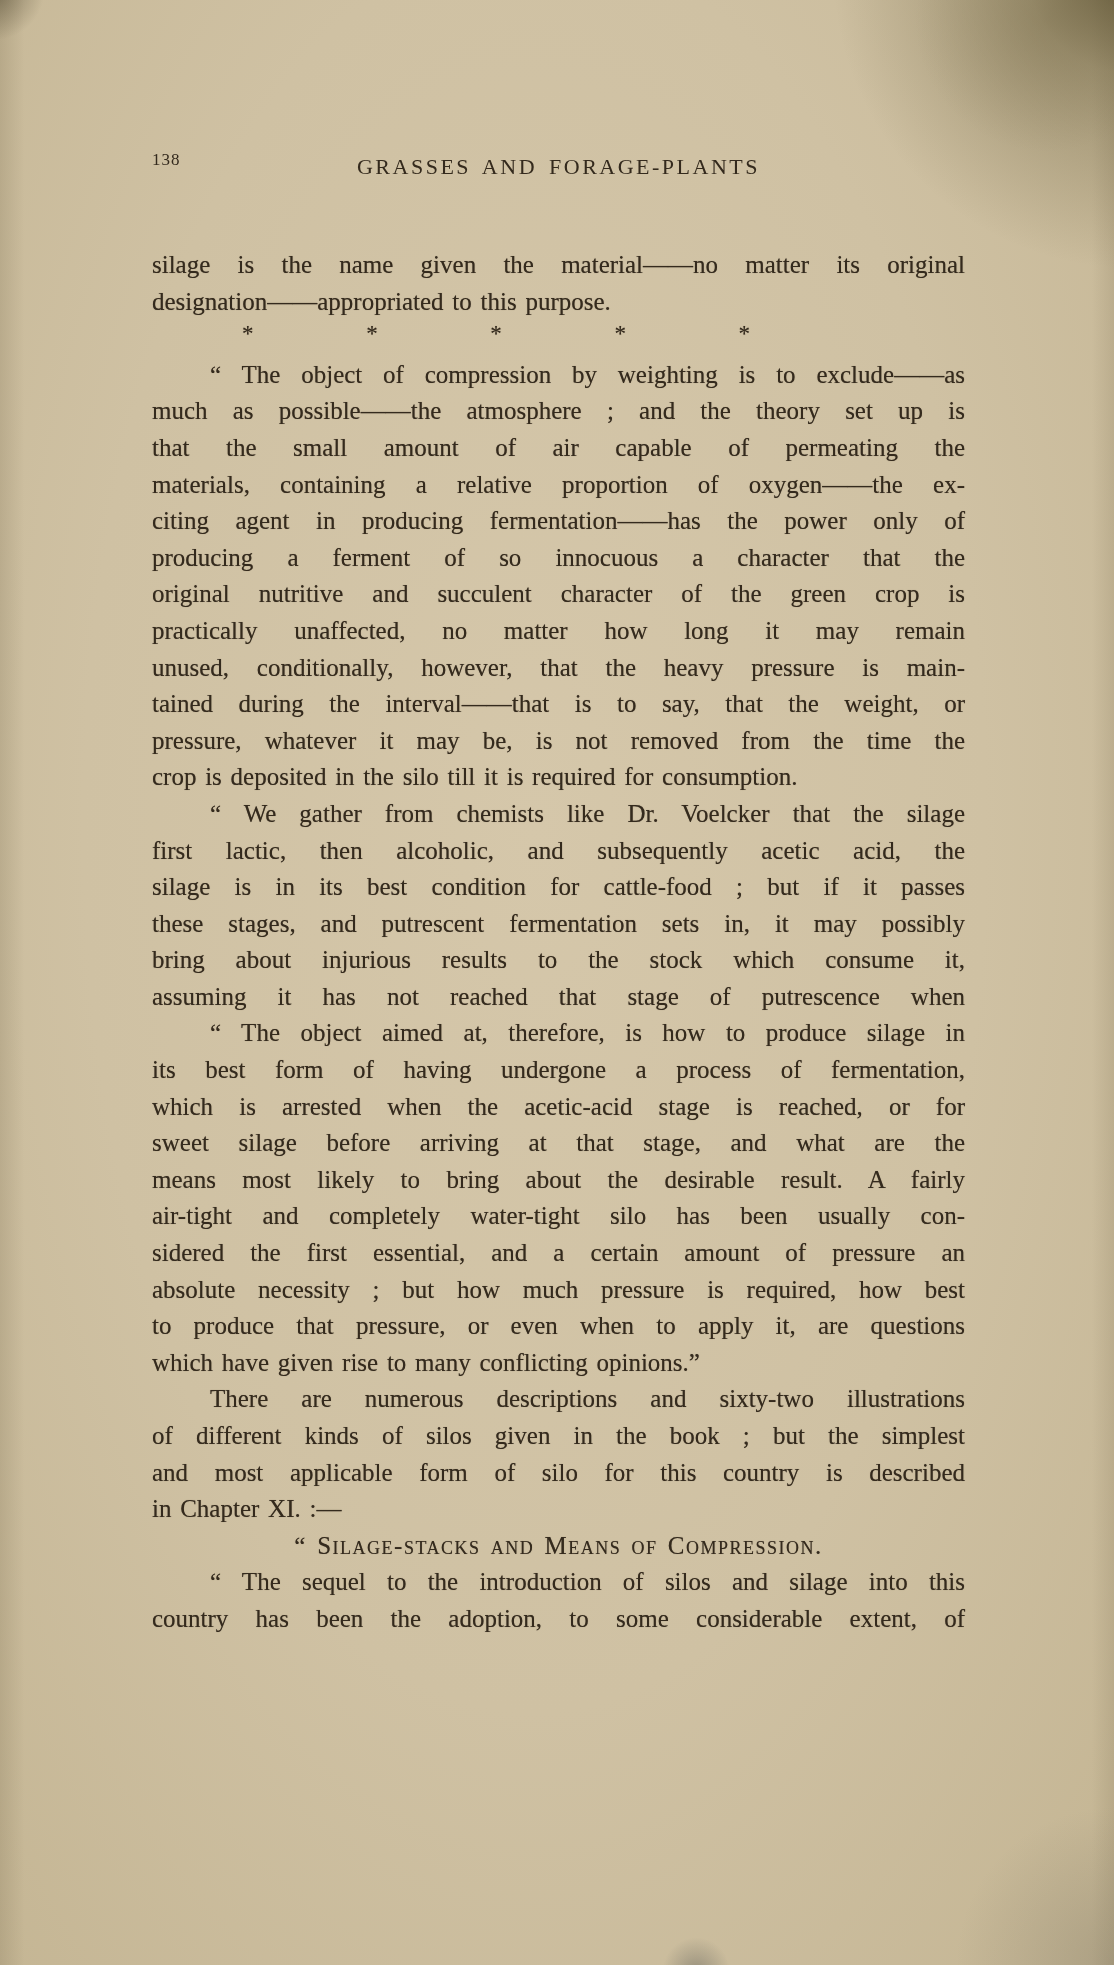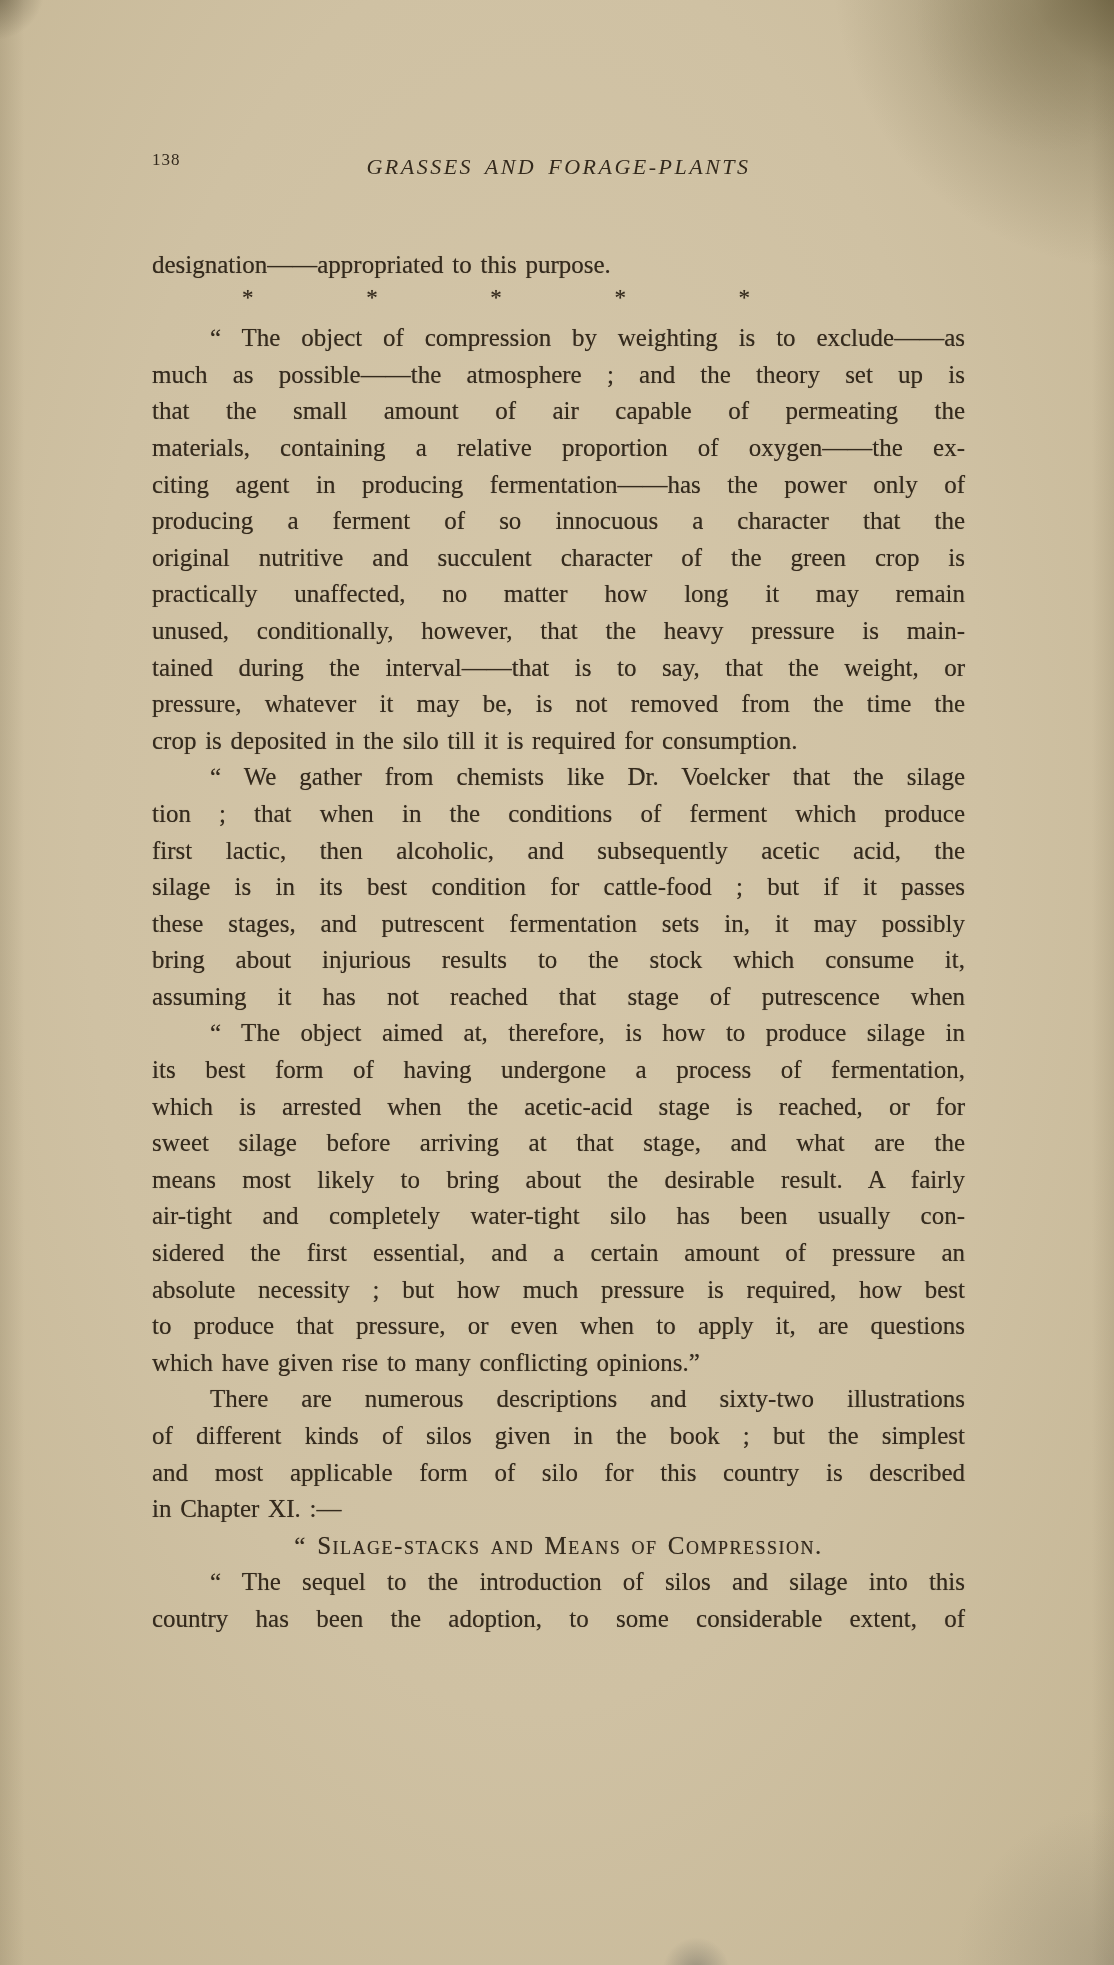--- a/index.html
+++ b/index.html
@@ -30,21 +30,20 @@
   .page-number{
     position:absolute;left:0;top:0;
     font-size:17px;letter-spacing:1px;
   }
   .running-title{
     position:absolute;left:0;right:0;top:4px;
     text-align:center;
     font-size:22px;letter-spacing:2.5px;
     word-spacing:4px;
     white-space:nowrap;
-    font-style:italic;
   }
   .text-block{
     position:absolute;left:152px;top:247px;width:813px;
     font-size:25px;
     line-height:36.6px;
     word-spacing:2.5px;
     text-shadow:0 0 0.7px rgba(52,42,29,0.55);
   }
   .line{
     text-align:justify;
@@ -79,20 +78,21 @@
 </head>
 <body>
 
 <div class="page">
   <div class="running-head">
     <div class="page-number">138</div>
     <div class="running-title">GRASSES AND FORAGE-PLANTS</div>
   </div>
 
   <div class="text-block">
+      <div class="line justify">silage is the name given the material——no matter its original</div>
       <div class="line left">designation——appropriated to this purpose.</div>
       <div class="line stars">
         <span>*</span>
         <span>*</span>
         <span>*</span>
         <span>*</span>
         <span>*</span>
       </div>
       <div class="line justify indent">“ The object of compression by weighting is to exclude——as</div>
       <div class="line justify">much as possible——the atmosphere ; and the theory set up is</div>
@@ -100,21 +100,20 @@
       <div class="line justify">materials, containing a relative proportion of oxygen——the ex-</div>
       <div class="line justify">citing agent in producing fermentation——has the power only of</div>
       <div class="line justify">producing a ferment of so innocuous a character that the</div>
       <div class="line justify">original nutritive and succulent character of the green crop is</div>
       <div class="line justify">practically unaffected, no matter how long it may remain</div>
       <div class="line justify">unused, conditionally, however, that the heavy pressure is main-</div>
       <div class="line justify">tained during the interval——that is to say, that the weight, or</div>
       <div class="line justify">pressure, whatever it may be, is not removed from the time the</div>
       <div class="line left">crop is deposited in the silo till it is required for consumption.</div>
       <div class="line justify indent">“ We gather from chemists like Dr. Voelcker that the silage</div>
-      <div class="line justify">tion ; that when in the conditions of ferment which produce</div>
       <div class="line justify">first lactic, then alcoholic, and subsequently acetic acid, the</div>
       <div class="line justify">silage is in its best condition for cattle-food ; but if it passes</div>
       <div class="line justify">these stages, and putrescent fermentation sets in, it may possibly</div>
       <div class="line justify">bring about injurious results to the stock which consume it,</div>
       <div class="line justify">assuming it has not reached that stage of putrescence when</div>
       <div class="line justify indent">“ The object aimed at, therefore, is how to produce silage in</div>
       <div class="line justify">its best form of having undergone a process of fermentation,</div>
       <div class="line justify">which is arrested when the acetic-acid stage is reached, or for</div>
       <div class="line justify">sweet silage before arriving at that stage, and what are the</div>
       <div class="line justify">means most likely to bring about the desirable result.  A fairly</div>

